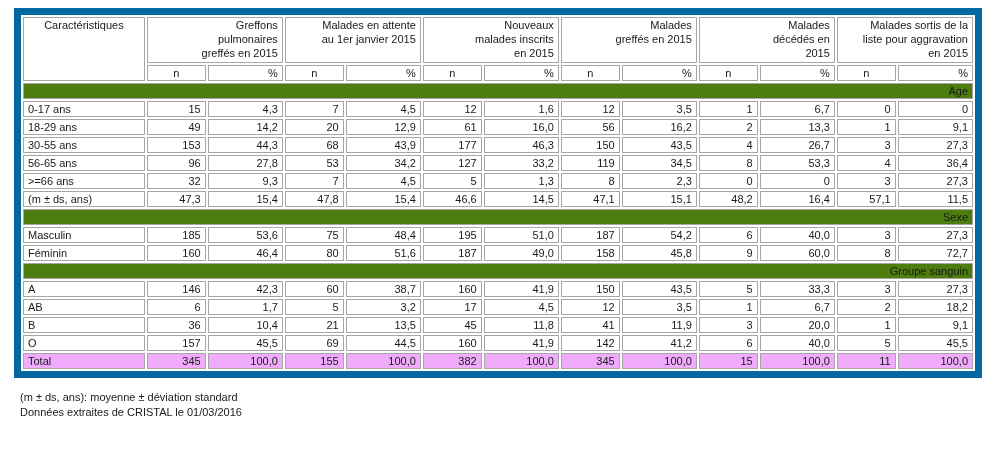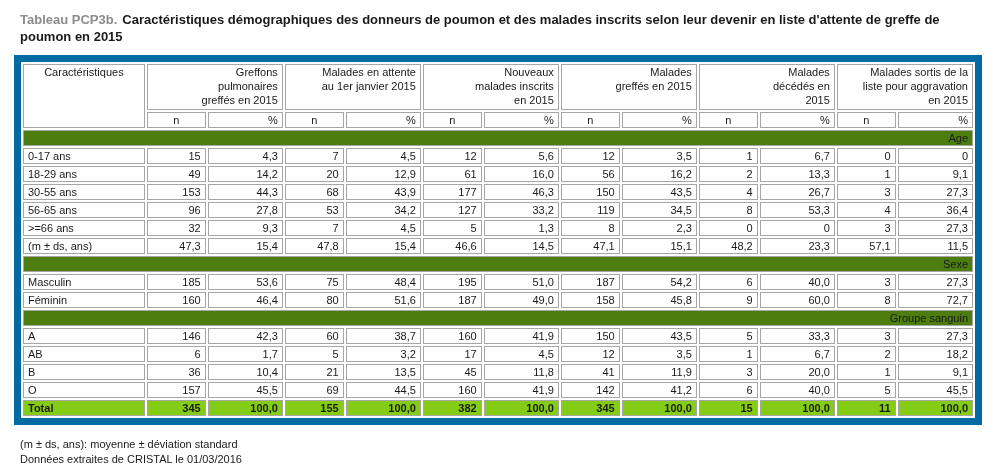--- a/index.html
+++ b/index.html
@@ -60,37 +60,36 @@
 
   td.row-label { text-align: left; }
   td.val { text-align: right; padding-right: 8px; }
 
   tr.section td {
     background: #4d7c0f;
     font-weight: normal;
     text-align: right;
   }
   tr.total td {
-    background: #84cc16;
-    font-weight: bold;
+    background: #f0abfc;
+    font-weight: normal;
   }
 
   .notes {
     margin: 12px 0 0 6px;
     font-size: 11px;
     line-height: 15px;
     color: #1a1a1a;
   }
 </style>
 </head>
 <body>
 
 <div class="page">
 
-  <p class="title"><span class="title-label">Tableau PCP3b.</span><span>Caractéristiques démographiques des donneurs de poumon et des malades inscrits selon leur devenir en liste d'attente de greffe de poumon en 2015</span></p>
 
   <table class="demo">
     <colgroup id="cols">
         <col style="width: 120px;">
         <col style="width: 58px;">
         <col style="width: 74px;">
         <col style="width: 58px;">
         <col style="width: 74px;">
         <col style="width: 58px;">
         <col style="width: 74px;">
@@ -140,21 +139,21 @@
         <tr class="section">
           <td colspan="13">Age</td>
         </tr>
         <tr>
           <td class="row-label">0-17 ans</td>
           <td class="val">15</td>
           <td class="val">4,3</td>
           <td class="val">7</td>
           <td class="val">4,5</td>
           <td class="val">12</td>
-          <td class="val">5,6</td>
+          <td class="val">1,6</td>
           <td class="val">12</td>
           <td class="val">3,5</td>
           <td class="val">1</td>
           <td class="val">6,7</td>
           <td class="val">0</td>
           <td class="val">0</td>
         </tr>
         <tr>
           <td class="row-label">18-29 ans</td>
           <td class="val">49</td>
@@ -219,21 +218,21 @@
           <td class="row-label">(m ± ds, ans)</td>
           <td class="val">47,3</td>
           <td class="val">15,4</td>
           <td class="val">47,8</td>
           <td class="val">15,4</td>
           <td class="val">46,6</td>
           <td class="val">14,5</td>
           <td class="val">47,1</td>
           <td class="val">15,1</td>
           <td class="val">48,2</td>
-          <td class="val">23,3</td>
+          <td class="val">16,4</td>
           <td class="val">57,1</td>
           <td class="val">11,5</td>
         </tr>
         <tr class="section">
           <td colspan="13">Sexe</td>
         </tr>
         <tr>
           <td class="row-label">Masculin</td>
           <td class="val">185</td>
           <td class="val">53,6</td>

